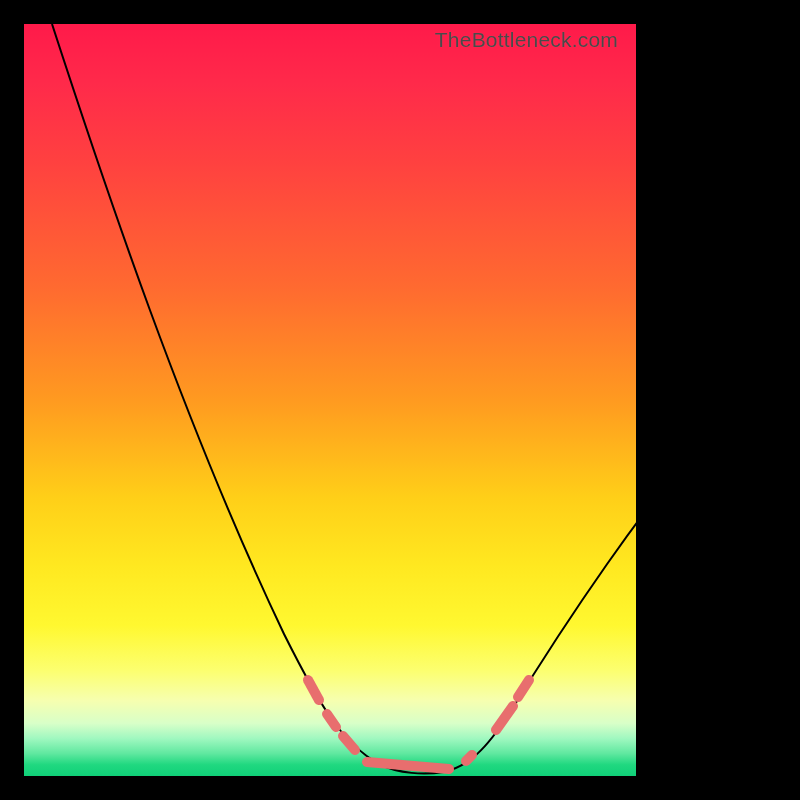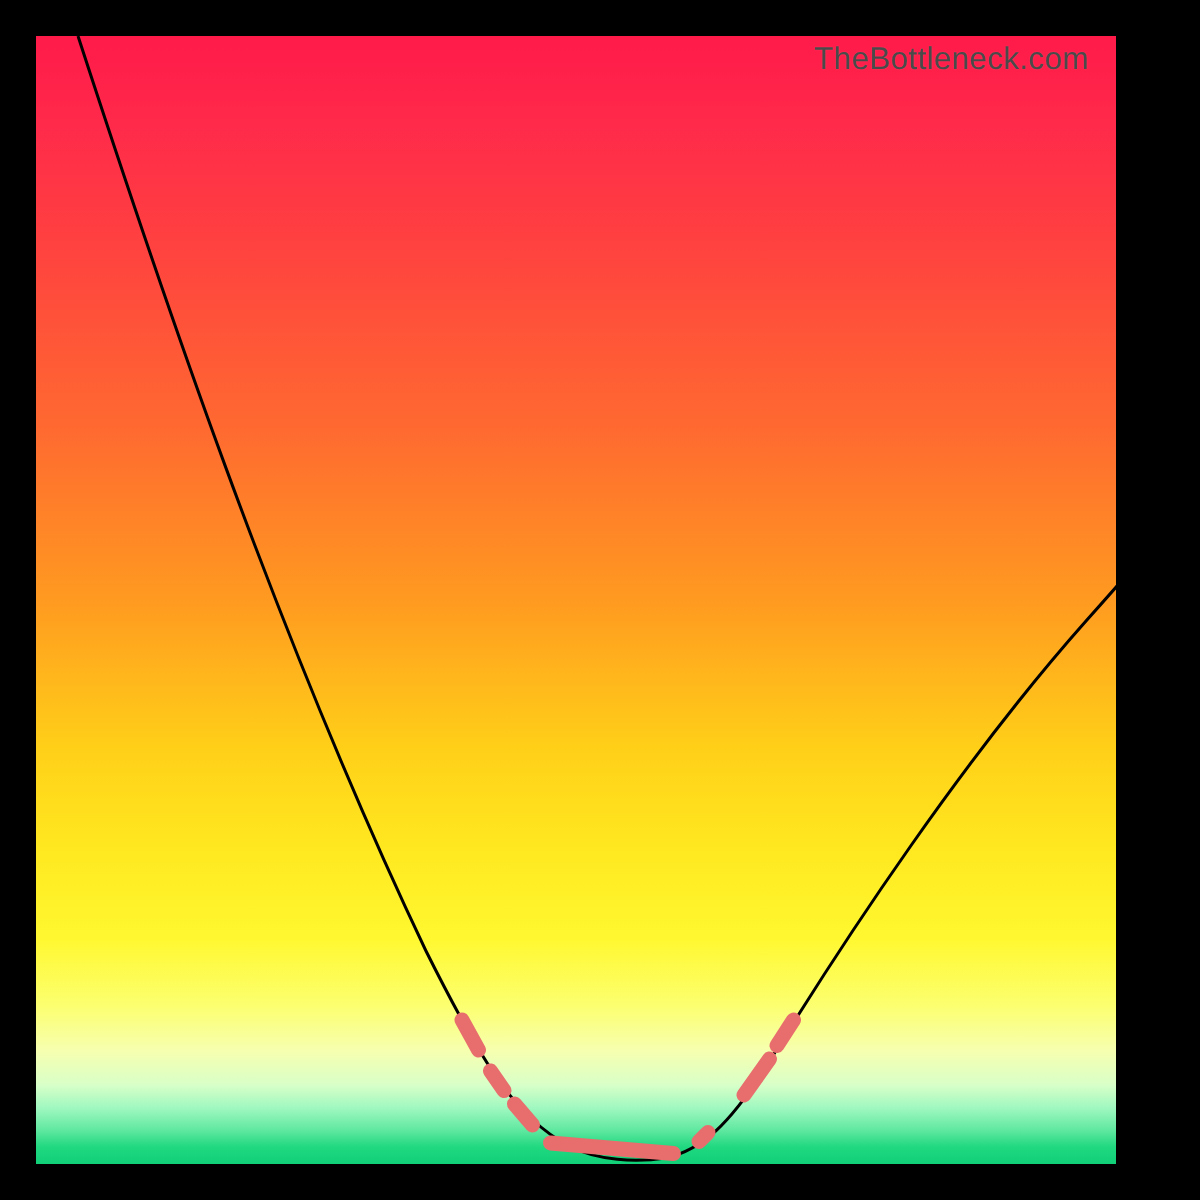--- a/index.html
+++ b/index.html
@@ -13,21 +13,21 @@
   }
   .frame {
     position: absolute;
     inset: 0;
     background: #000;
   }
   .plot {
     position: absolute;
     left: 24px;
     top: 24px;
-    width: 720px;
+    width: 612px;
     height: 752px;
     background: linear-gradient(
       to bottom,
       #ff1a4a 0%,
       #ff2a4a 8%,
       #ff4040 18%,
       #ff6a30 35%,
       #ff9a20 50%,
       #ffcf18 63%,
       #ffe820 72%,

